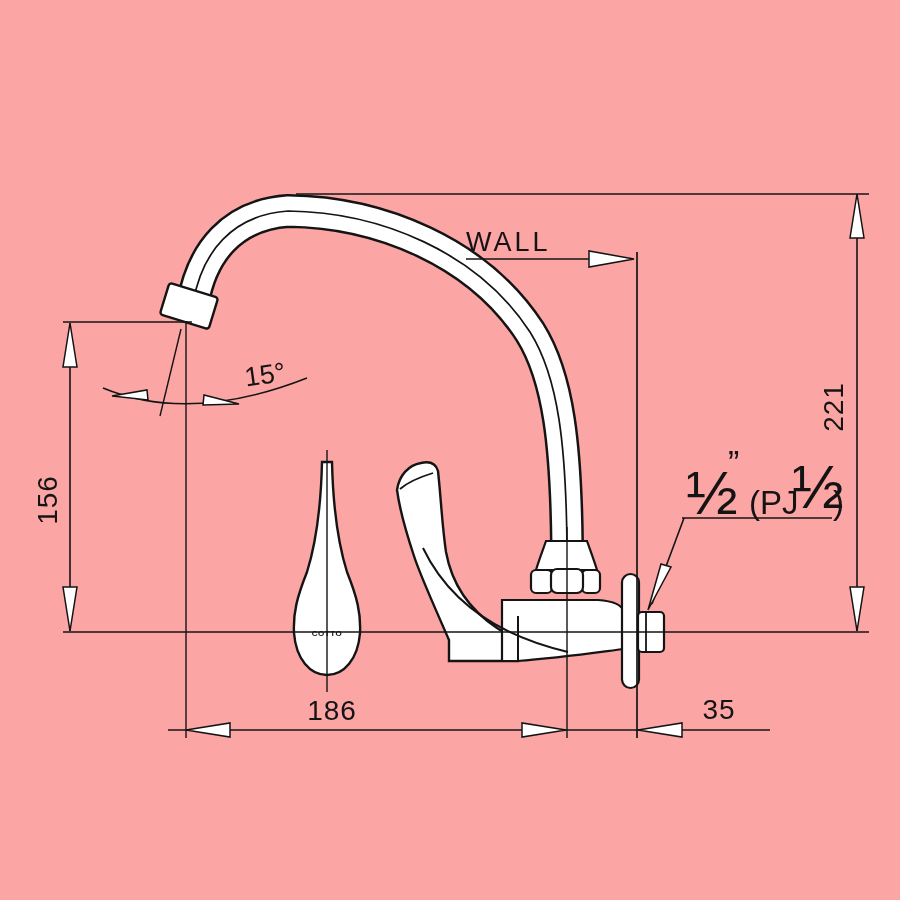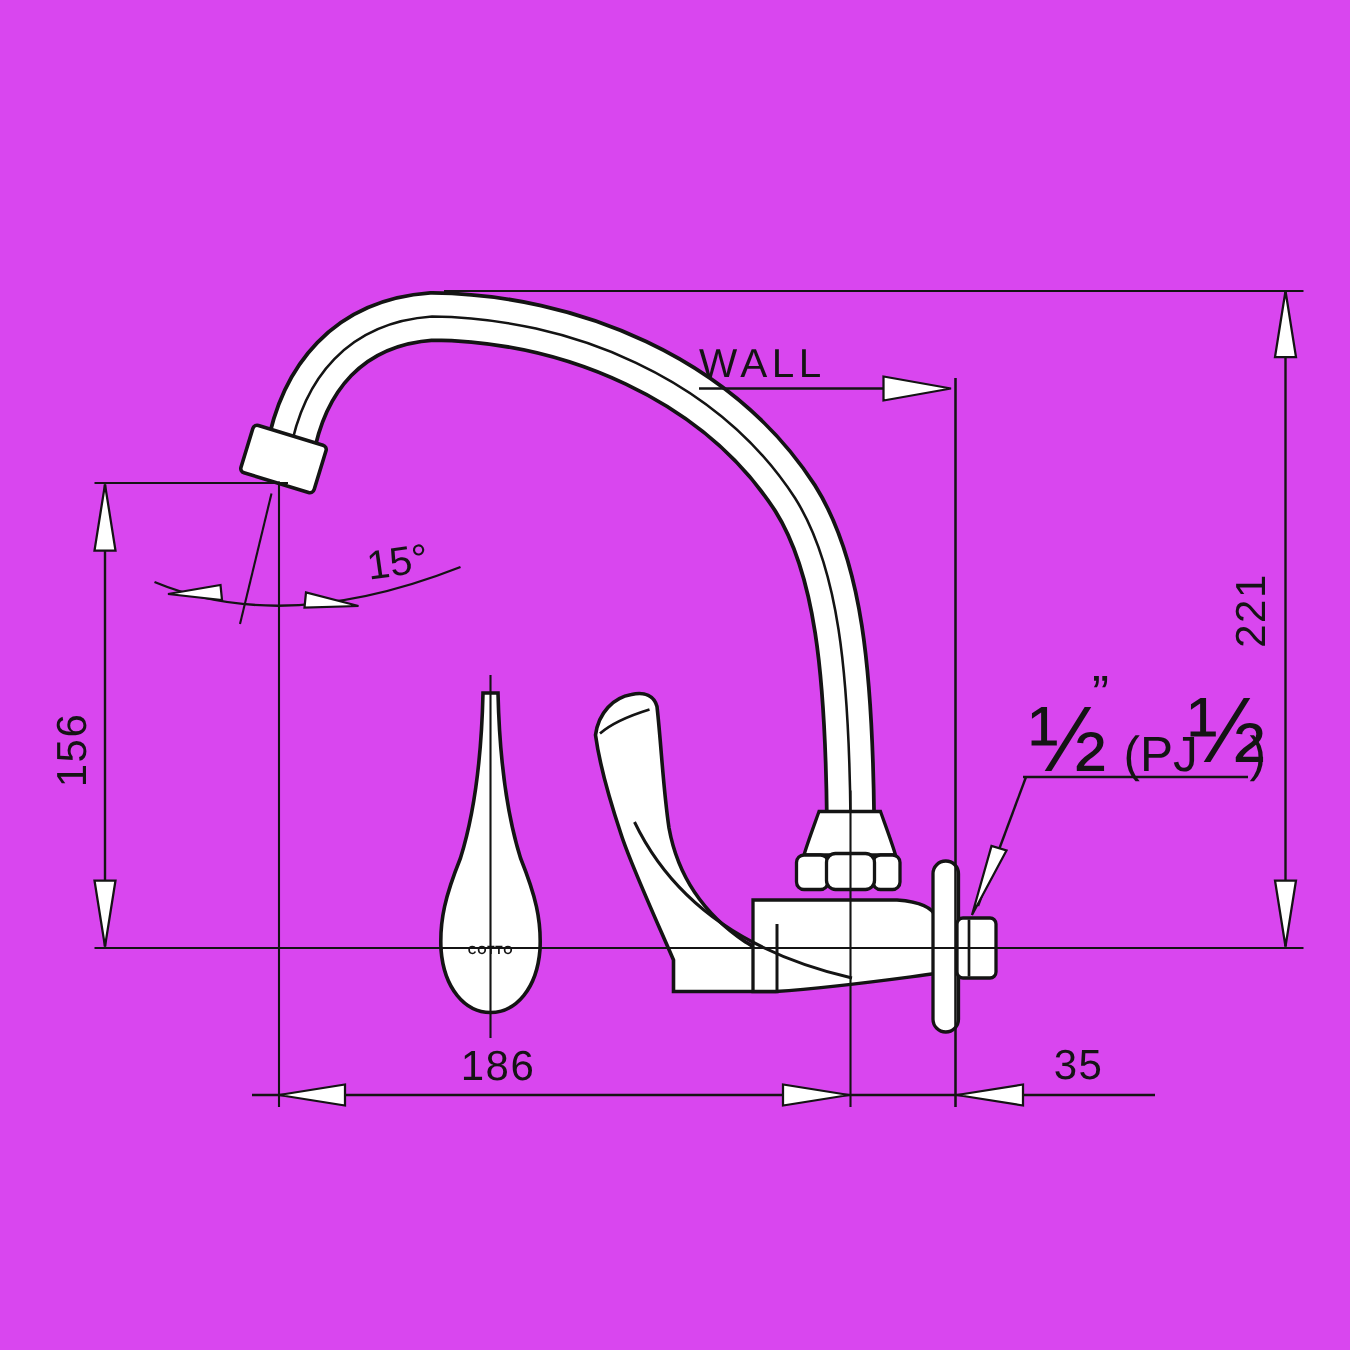--- a/index.html
+++ b/index.html
@@ -1,17 +1,17 @@
 <!DOCTYPE html>
 <html><head>
 <meta charset="utf-8">
 <style>
   html,body{margin:0;padding:0;background:#ffffff;}
   .canvas{
-    position:relative;width:900px;height:900px;background:#d946ef;
+    position:relative;width:900px;height:900px;background:#fca5a5;
     font-family:"Liberation Sans",sans-serif;
     text-align:right;
   }
   svg text{fill:#141414;}
   .dimtxt{font-size:28px;letter-spacing:1px;}
   .walltxt{font-size:27px;letter-spacing:3px;}
   .angletxt{font-size:27px;}
   .fractxt{font-size:62px;}
   .threadtxt{font-size:33px;}
   .primetxt{font-size:34px;}

